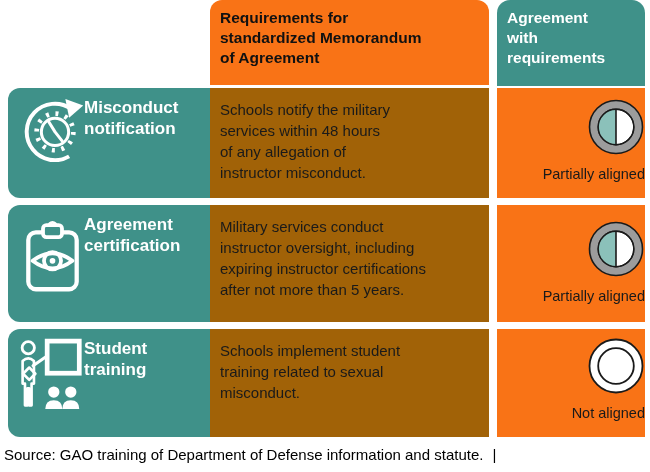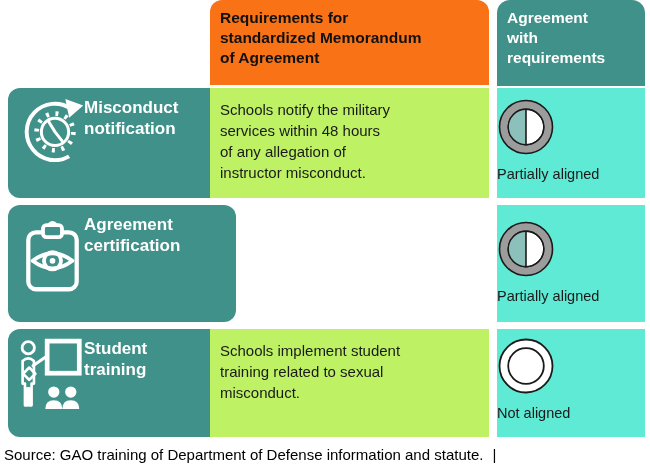--- a/index.html
+++ b/index.html
@@ -23,25 +23,25 @@
   .r2 { top:329px; height:108px; }
 
   .label-box { left:8px; width:228px; background:#3F9189; border-radius:12px; color:#ffffff; }
   .label-text { position:absolute; left:76px; top:9px; font-weight:bold; font-size:17px;
                 line-height:1.26; white-space:pre-line; }
   .label-box svg.row-icon { position:absolute; }
   .r0 svg.row-icon { left:15px; top:10px; }
   .r1 svg.row-icon { left:16px; top:15px; }
   .r2 svg.row-icon { left:8px;  top:7px; }
 
-  .req-box { left:210px; width:279px; background:#bef264; padding:11px 6px 0 10px;
+  .req-box { left:210px; width:279px; background:#a16207; padding:11px 6px 0 10px;
              font-size:15px; line-height:1.4; color:#1a1a1a; white-space:pre-line; }
 
-  .align-box { left:497px; width:148px; background:#5eead4; display:flex;
-               flex-direction:column; align-items:flex-start; }
+  .align-box { left:497px; width:148px; background:#f97316; display:flex;
+               flex-direction:column; align-items:flex-end; }
   .align-box.r0 { padding-top:10px; }
   .align-box.r1 { padding-top:15px; }
   .align-box.r2 { padding-top:8px; }
   .align-label { margin-top:10px; font-size:14.5px; color:#1a1a1a; }
 
   .footer { position:absolute; left:4px; top:446px; width:644px; font-size:15px;
             color:#000000; display:flex; align-items:baseline; }
   .footer .pipe { margin:0 9px; }
 </style>
 </head>
@@ -90,20 +90,24 @@
       <rect x="4.5" y="13" width="51" height="60" rx="8" fill="none" stroke="#ffffff" stroke-width="4.5"></rect>
       <rect x="20" y="5.5" width="20" height="12.5" rx="3.5" fill="#3F9189" stroke="#ffffff" stroke-width="4"></rect>
       <path d="M9,43 Q30,27 51,43 Q30,59 9,43 Z" fill="none" stroke="#ffffff" stroke-width="4" stroke-linejoin="round"></path>
       <circle cx="30" cy="43" r="9" fill="none" stroke="#ffffff" stroke-width="4"></circle>
       <circle cx="30" cy="43" r="3" fill="#ffffff"></circle>
     </svg>
     <div class="label-text">Agreement
 certification</div>
   </div>
 
+  <div class="box req-box r1">Military services conduct
+instructor oversight, including
+expiring instructor certifications
+after not more than 5 years.</div>
 
   <div class="box align-box r1">
     <svg width="58" height="58" viewBox="0 0 58 58">
       <circle cx="29" cy="29" r="26.5" fill="#9C9C9C" stroke="#1a1a1a" stroke-width="1.6"></circle>
       <circle cx="29" cy="29" r="17.8" fill="#ffffff" stroke="#1a1a1a" stroke-width="1.4"></circle>
       <path d="M29,11.2 A17.8,17.8 0 0 0 29,46.8 Z" fill="#8BC1BA"></path>
       <line x1="29" y1="11.2" x2="29" y2="46.8" stroke="#1a1a1a" stroke-width="1.6"></line>
       <circle cx="29" cy="29" r="17.8" fill="none" stroke="#1a1a1a" stroke-width="1.4"></circle>
     </svg>
     <div class="align-label">Partially aligned</div>

